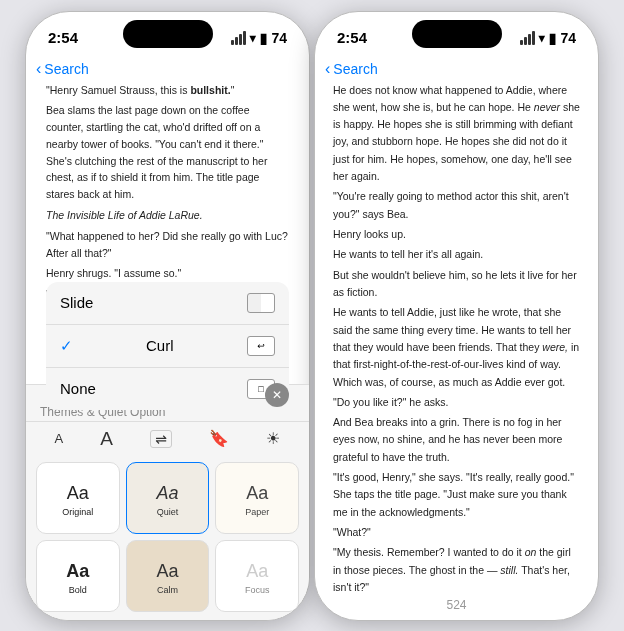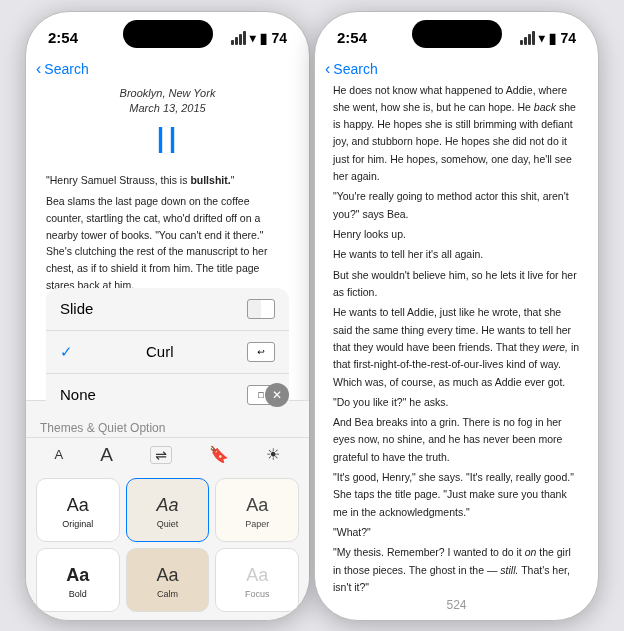--- a/index.html
+++ b/index.html
@@ -87,21 +87,21 @@
       font-size: 10.5px;
       line-height: 1.6;
       color: #222;
     }
     .book-text p { margin-bottom: 4px; }
     .book-text .italic { font-style: italic; }
     .book-text .bold { font-weight: 700; }
     
     .slide-popup {
       position: absolute;
-      bottom: 204px;
+      bottom: 210px;
       left: 20px;
       right: 20px;
       background: #f5f5f5;
       border-radius: 12px;
       overflow: hidden;
       z-index: 5;
     }
     .slide-item {
       display: flex;
       justify-content: space-between;
@@ -158,21 +158,21 @@
       border: 1.5px solid #ddd;
       display: flex;
       flex-direction: column;
       align-items: center;
       justify-content: center;
       padding: 8px 4px 4px 4px;
       font-size: 9px;
       color: #888;
       cursor: pointer;
       gap: 3px;
-      height: 64px;
+      height: 72px;
     }
     .theme-card.selected { border-color: #007aff; }
     .theme-card .card-aa {
       font-size: 18px;
       font-weight: 500;
     }
     .theme-original { background: #fff; color: #222; }
     .theme-quiet { background: #f0ece4; color: #333; }
     .theme-paper { background: #fdfaf3; color: #444; }
     .theme-bold { background: #fff; color: #222; }
@@ -243,24 +243,20 @@
         </div>
         <span class="wifi-icon">▾</span>
         <span class="battery-icon">▮ <span>74</span></span>
       </div>
     </div>
     <div class="nav-bar">
       <span class="nav-chevron">‹</span>
       <span style="color:#007aff;font-size:14px;">Search</span>
     </div>
     <div class="left-content">
-      <div class="book-header">
-        <div class="book-location">Brooklyn, New York<br>March 13, 2015</div>
-        <div class="chapter-roman">II</div>
-      </div>
       <div class="book-text">
         <p>"Henry Samuel Strauss, this is <span class="bold">bullshit.</span>"</p>
         <p>Bea slams the last page down on the coffee counter, startling the cat, who'd drifted off on a nearby tower of books. "You can't end it there." She's clutching the rest of the manuscript to her chest, as if to shield it from him. The title page stares back at him.</p>
         <p><span class="italic">The Invisible Life of Addie LaRue.</span></p>
         <p>"What happened to her? Did she really go with Luc? After all that?"</p>
         <p>  Henry shrugs. "I assume so."</p>
         <p>  "You assume so?"</p>
         <p>  The truth is, he doesn't know.</p>
         <p>  He's s<br>scribe th<br>them in<br>handle a</p>
       </div>
@@ -340,21 +336,21 @@
         </div>
         <span class="wifi-icon">▾</span>
         <span class="battery-icon">▮ <span>74</span></span>
       </div>
     </div>
     <div class="nav-bar">
       <span class="nav-chevron">‹</span>
       <span style="color:#007aff;font-size:14px;">Search</span>
     </div>
     <div class="right-content">
-      <p>He does not know what happened to Addie, where she went, how she is, but he can hope. He <span class="italic">back</span> she is happy. He hopes she is still brimming with defiant joy, and stubborn hope. He hopes she did not do it just for him. He hopes, somehow, one day, he'll see her again.</p>
+      <p>He does not know what happened to Addie, where she went, how she is, but he can hope. He <span class="italic">never</span> she is happy. He hopes she is still brimming with defiant joy, and stubborn hope. He hopes she did not do it just for him. He hopes, somehow, one day, he'll see her again.</p>
       <p>"You're really going to method actor this shit, aren't you?" says Bea.</p>
       <p>  Henry looks up.</p>
       <p>  He wants to tell her it's all again.</p>
       <p>  But she wouldn't believe him, so he lets it live for her as fiction.</p>
       <p>  He wants to tell Addie, just like he wrote, that she said the same thing every time. He wants to tell her that they would have been friends. That they <span class="italic">were,</span> in that first-night-of-the-rest-of-our-lives kind of way. Which was, of course, as much as Addie ever got.</p>
       <p>  "Do you like it?" he asks.</p>
       <p>  And Bea breaks into a grin. There is no fog in her eyes now, no shine, and he has never been more grateful to have the truth.</p>
       <p>  "It's good, Henry," she says. "It's really, really good." She taps the title page. "Just make sure you thank me in the acknowledgments."</p>
       <p>  "What?"</p>
       <p>  "My thesis. Remember? I wanted to do it <span class="italic">on</span> the girl in those pieces. The ghost in the <span class="italic">— still.</span> That's her, isn't it?"</p>

